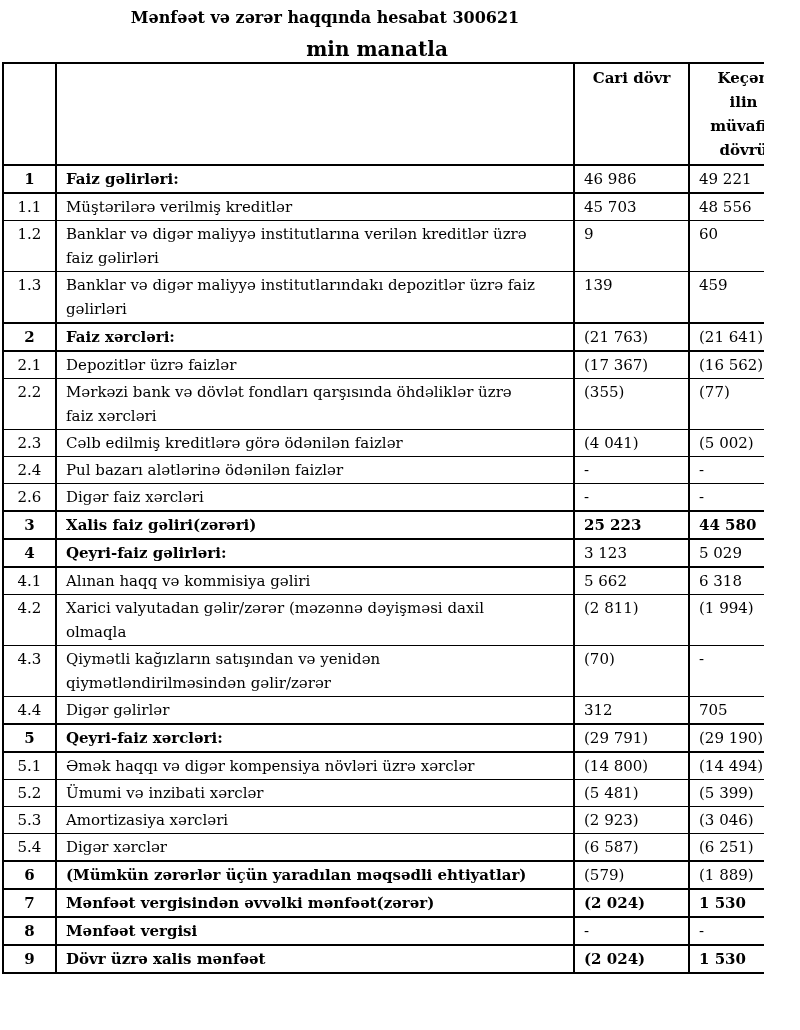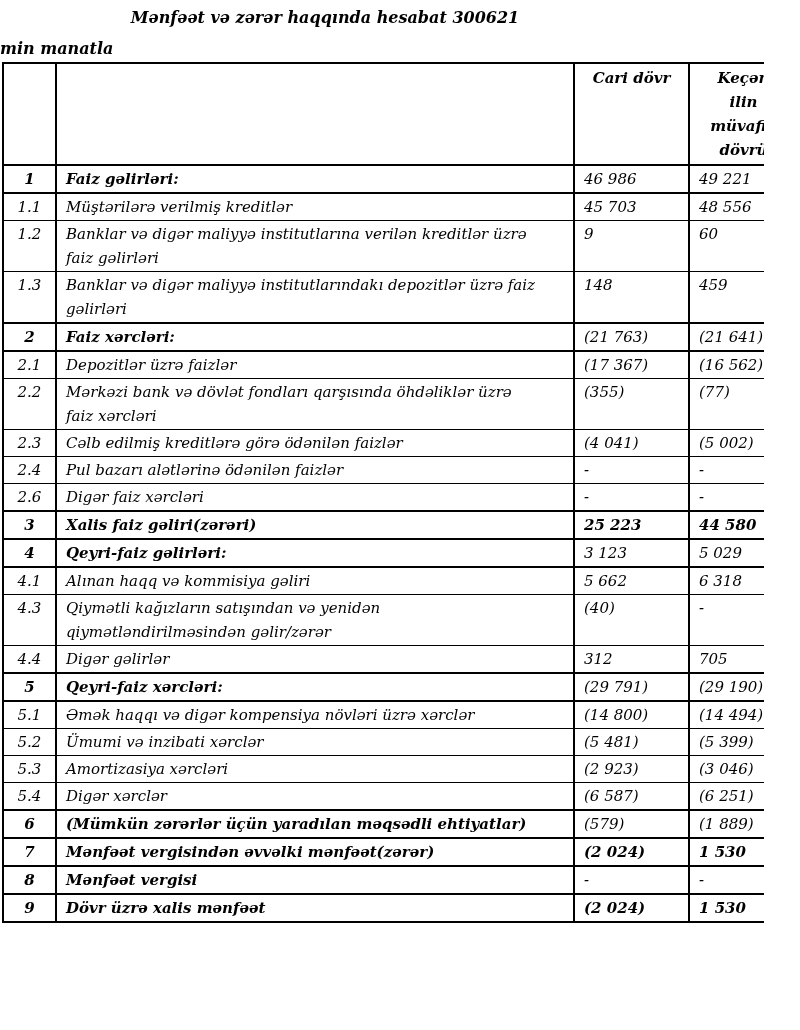--- a/index.html
+++ b/index.html
@@ -8,36 +8,35 @@
     background: #ffffff;
     color: #000000;
     font-family: "DejaVu Serif", "Liberation Serif", serif;
   }
   .page {
     position: relative;
     width: 764px;
     height: 1030px;
     background: #ffffff;
     overflow: hidden;
-    font-style: italic;
   }
   .title {
     width: 650px;
     margin: 8px 0 0 0;
     font-size: 16px;
     font-weight: bold;
     line-height: 20px;
     text-align: center;
   }
   .unit {
     margin: 12px 10px 4px 0;
-    font-size: 16px;
+    font-size: 20px;
     font-weight: bold;
     line-height: 18px;
-    text-align: left;
+    text-align: center;
   }
   table.pl {
     border-collapse: collapse;
     table-layout: fixed;
     width: 795px;
     margin-left: 2px;
   }
   table.pl col.c-num  { width: 53px; }
   table.pl col.c-desc { width: 518px; }
   table.pl col.c-cur  { width: 115px; }
@@ -118,21 +117,21 @@
           <td class="num">1.2</td>
           <td class="desc">Banklar və digər maliyyə institutlarına verilən kreditlər üzrə
 faiz gəlirləri</td>
           <td class="val">9</td>
           <td class="val">60</td>
         </tr>
         <tr>
           <td class="num">1.3</td>
           <td class="desc">Banklar və digər maliyyə institutlarındakı depozitlər üzrə faiz
 gəlirləri</td>
-          <td class="val">148</td>
+          <td class="val">139</td>
           <td class="val">459</td>
         </tr>
         <tr class="section">
           <td class="num">2</td>
           <td class="desc">Faiz xərcləri:</td>
           <td class="val">(21 763)</td>
           <td class="val">(21 641)</td>
         </tr>
         <tr>
           <td class="num">2.1</td>
@@ -177,24 +176,31 @@
           <td class="val">3 123</td>
           <td class="val">5 029</td>
         </tr>
         <tr>
           <td class="num">4.1</td>
           <td class="desc">Alınan haqq və kommisiya gəliri</td>
           <td class="val">5 662</td>
           <td class="val">6 318</td>
         </tr>
         <tr>
+          <td class="num">4.2</td>
+          <td class="desc">Xarici valyutadan gəlir/zərər (məzənnə dəyişməsi daxil
+olmaqla</td>
+          <td class="val">(2 811)</td>
+          <td class="val">(1 994)</td>
+        </tr>
+        <tr>
           <td class="num">4.3</td>
           <td class="desc">Qiymətli kağızların satışından və yenidən
 qiymətləndirilməsindən gəlir/zərər</td>
-          <td class="val">(40)</td>
+          <td class="val">(70)</td>
           <td class="val">-</td>
         </tr>
         <tr>
           <td class="num">4.4</td>
           <td class="desc">Digər gəlirlər</td>
           <td class="val">312</td>
           <td class="val">705</td>
         </tr>
         <tr class="section">
           <td class="num">5</td>

